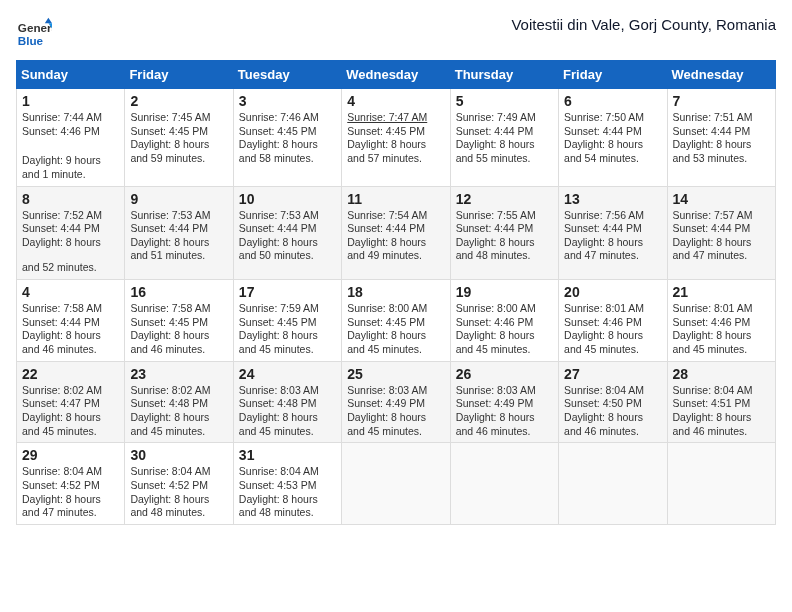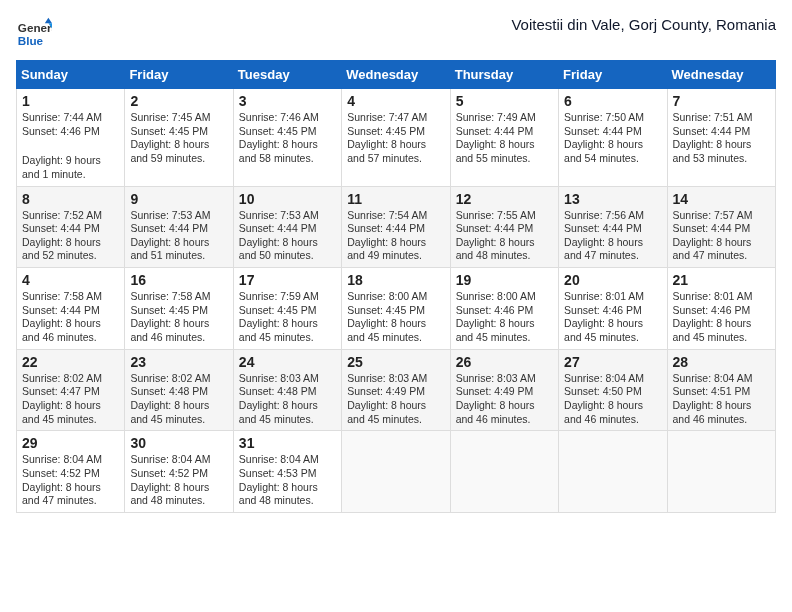--- a/index.html
+++ b/index.html
@@ -123,21 +123,21 @@
         </td>
         <td>
           <span class="day-num">3</span>
           <span style="display: block; line-height: 1.3;">Sunrise: 7:46 AM</span>
           <span style="display: block; line-height: 1.3;">Sunset: 4:45 PM</span>
           <span style="display: block; line-height: 1.3;">Daylight: 8 hours</span>
           <span style="display: block; line-height: 1.3;">and 58 minutes.</span>
         </td>
         <td>
           <span class="day-num">4</span>
-          <span style="display: block; line-height: 1.3;">Sunrise: 7:47 AM</span>
+          <span style="display: block; line-height: 1.3; text-decoration: underline;">Sunrise: 7:47 AM</span>
           <span style="display: block; line-height: 1.3;">Sunset: 4:45 PM</span>
           <span style="display: block; line-height: 1.3;">Daylight: 8 hours</span>
           <span style="display: block; line-height: 1.3;">and 57 minutes.</span>
         </td>
         <td>
           <span class="day-num">5</span>
           <span style="display: block; line-height: 1.3;">Sunrise: 7:49 AM</span>
           <span style="display: block; line-height: 1.3;">Sunset: 4:44 PM</span>
           <span style="display: block; line-height: 1.3;">Daylight: 8 hours</span>
           <span style="display: block; line-height: 1.3;">and 55 minutes.</span>
@@ -156,21 +156,21 @@
           <span style="display: block; line-height: 1.3;">Daylight: 8 hours</span>
           <span style="display: block; line-height: 1.3;">and 53 minutes.</span>
         </td>
       </tr>
       <tr>
         <td>
           <span class="day-num">8</span>
           <span style="display: block; line-height: 1.3;">Sunrise: 7:52 AM</span>
           <span style="display: block; line-height: 1.3;">Sunset: 4:44 PM</span>
           <span style="display: block; line-height: 1.3;">Daylight: 8 hours</span>
-          <span style="display: block; line-height: 1.3;">and 52 minutes.</span>
+          <span style="display: block; line-height: 1.3; margin-top: 12px;">and 52 minutes.</span>
         </td>
         <td>
           <span class="day-num">9</span>
           <span style="display: block; line-height: 1.3;">Sunrise: 7:53 AM</span>
           <span style="display: block; line-height: 1.3;">Sunset: 4:44 PM</span>
           <span style="display: block; line-height: 1.3;">Daylight: 8 hours</span>
           <span style="display: block; line-height: 1.3;">and 51 minutes.</span>
         </td>
         <td>
           <span class="day-num">10</span>

